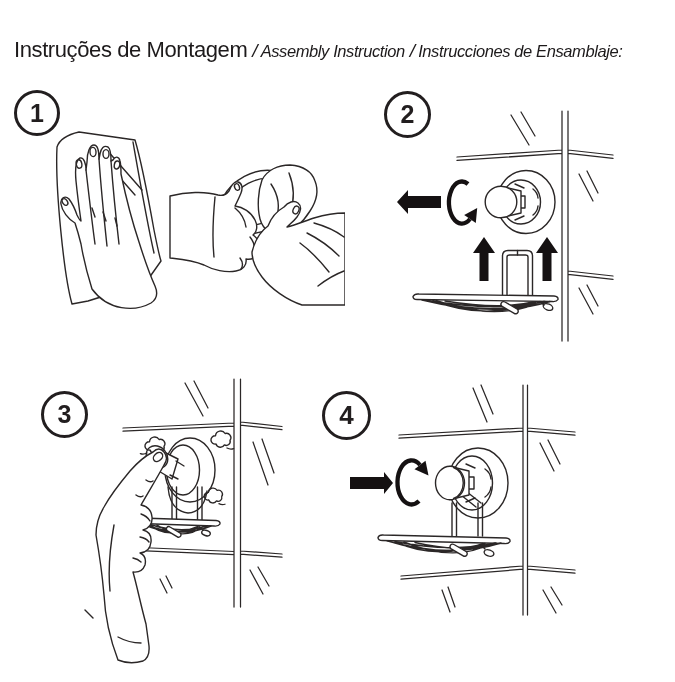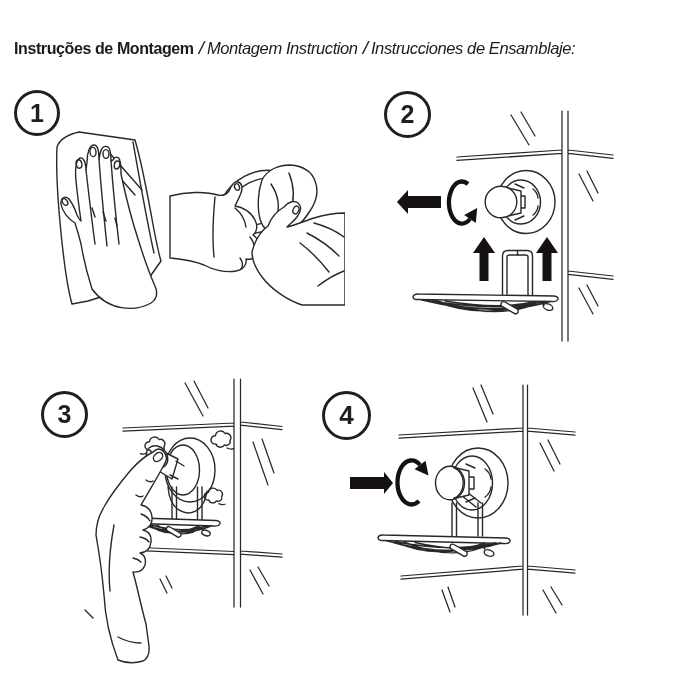--- a/index.html
+++ b/index.html
@@ -6,21 +6,21 @@
   .stage{
     position:relative;width:675px;height:682px;margin:0 auto;
     background:#ffffff;overflow:hidden;
     font-family:"Liberation Sans","DejaVu Sans",sans-serif;
   }
   
   .hdr{
     position:absolute;left:14px;top:37px;white-space:nowrap;
     color:#1d1a1b;
   }
-  .hdr .pt{font-weight:bold;font-size:16px;letter-spacing:-0.4px;}
+  .hdr .pt{font-weight:normal;font-size:22px;letter-spacing:-0.4px;}
   .hdr .sep{font-style:italic;font-size:19px;margin:0 3px 0 5px;font-weight:300;}
   .hdr .lat{font-style:italic;font-size:16.5px;letter-spacing:-0.4px;}
   
   .badge{
     position:absolute;border:3.5px solid #221e1f;border-radius:50%;
     display:flex;align-items:center;justify-content:center;
     font-weight:bold;color:#221e1f;background:#fff;box-sizing:border-box;
   }
   .b1{left:14px;top:90px;width:46px;height:46px;font-size:25px;}
   .b2{left:384px;top:91px;width:47px;height:47px;font-size:25px;}
@@ -38,21 +38,21 @@
   .tile{stroke:#2b2727;fill:none;stroke-width:1.25;stroke-linecap:round;}
   .blk{fill:#151112;stroke:none;}
   .rot{stroke:#151112;fill:none;stroke-width:4.3;stroke-linecap:butt;}
 </style>
 </head>
 <body>
 
 <div class="stage">
 
   <div class="hdr">
-    <span class="pt">Instruções de Montagem</span><span class="sep">/</span><span class="lat">Montagem Instruction</span><span class="sep">/</span><span class="lat">Instrucciones de Ensamblaje:</span>
+    <span class="pt">Instruções de Montagem</span><span class="sep">/</span><span class="lat">Assembly Instruction</span><span class="sep">/</span><span class="lat">Instrucciones de Ensamblaje:</span>
   </div>
 
   <div class="badge b1">
       <span>1</span>
     </div>
   <div class="badge b2">
       <span>2</span>
     </div>
   <div class="badge b3">
       <span>3</span>

